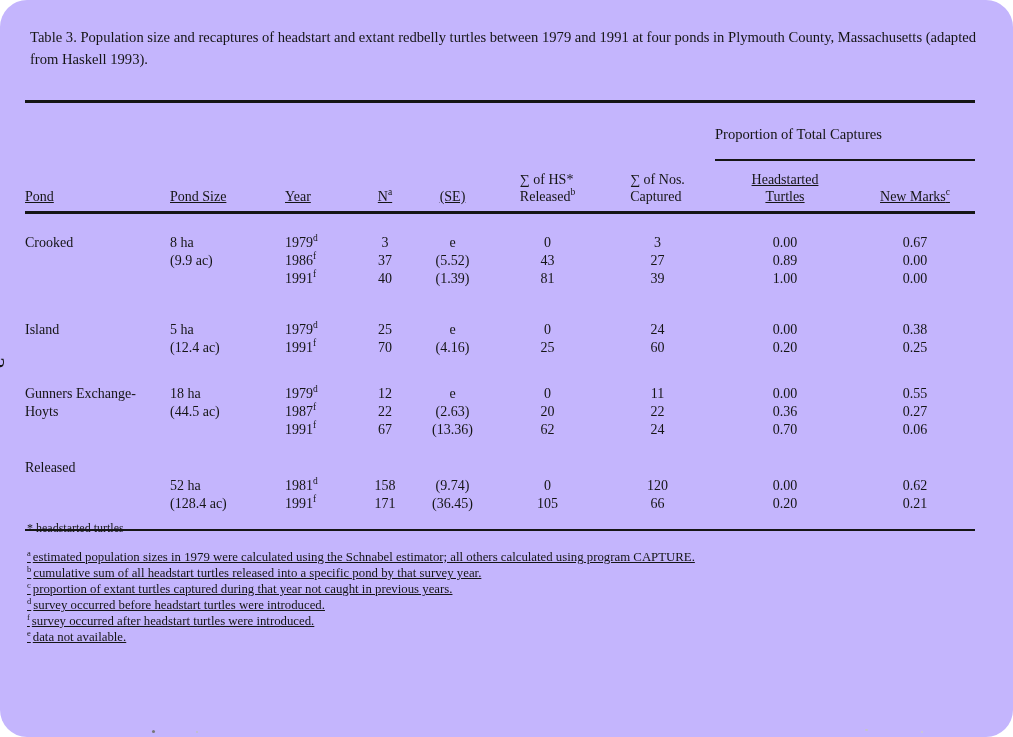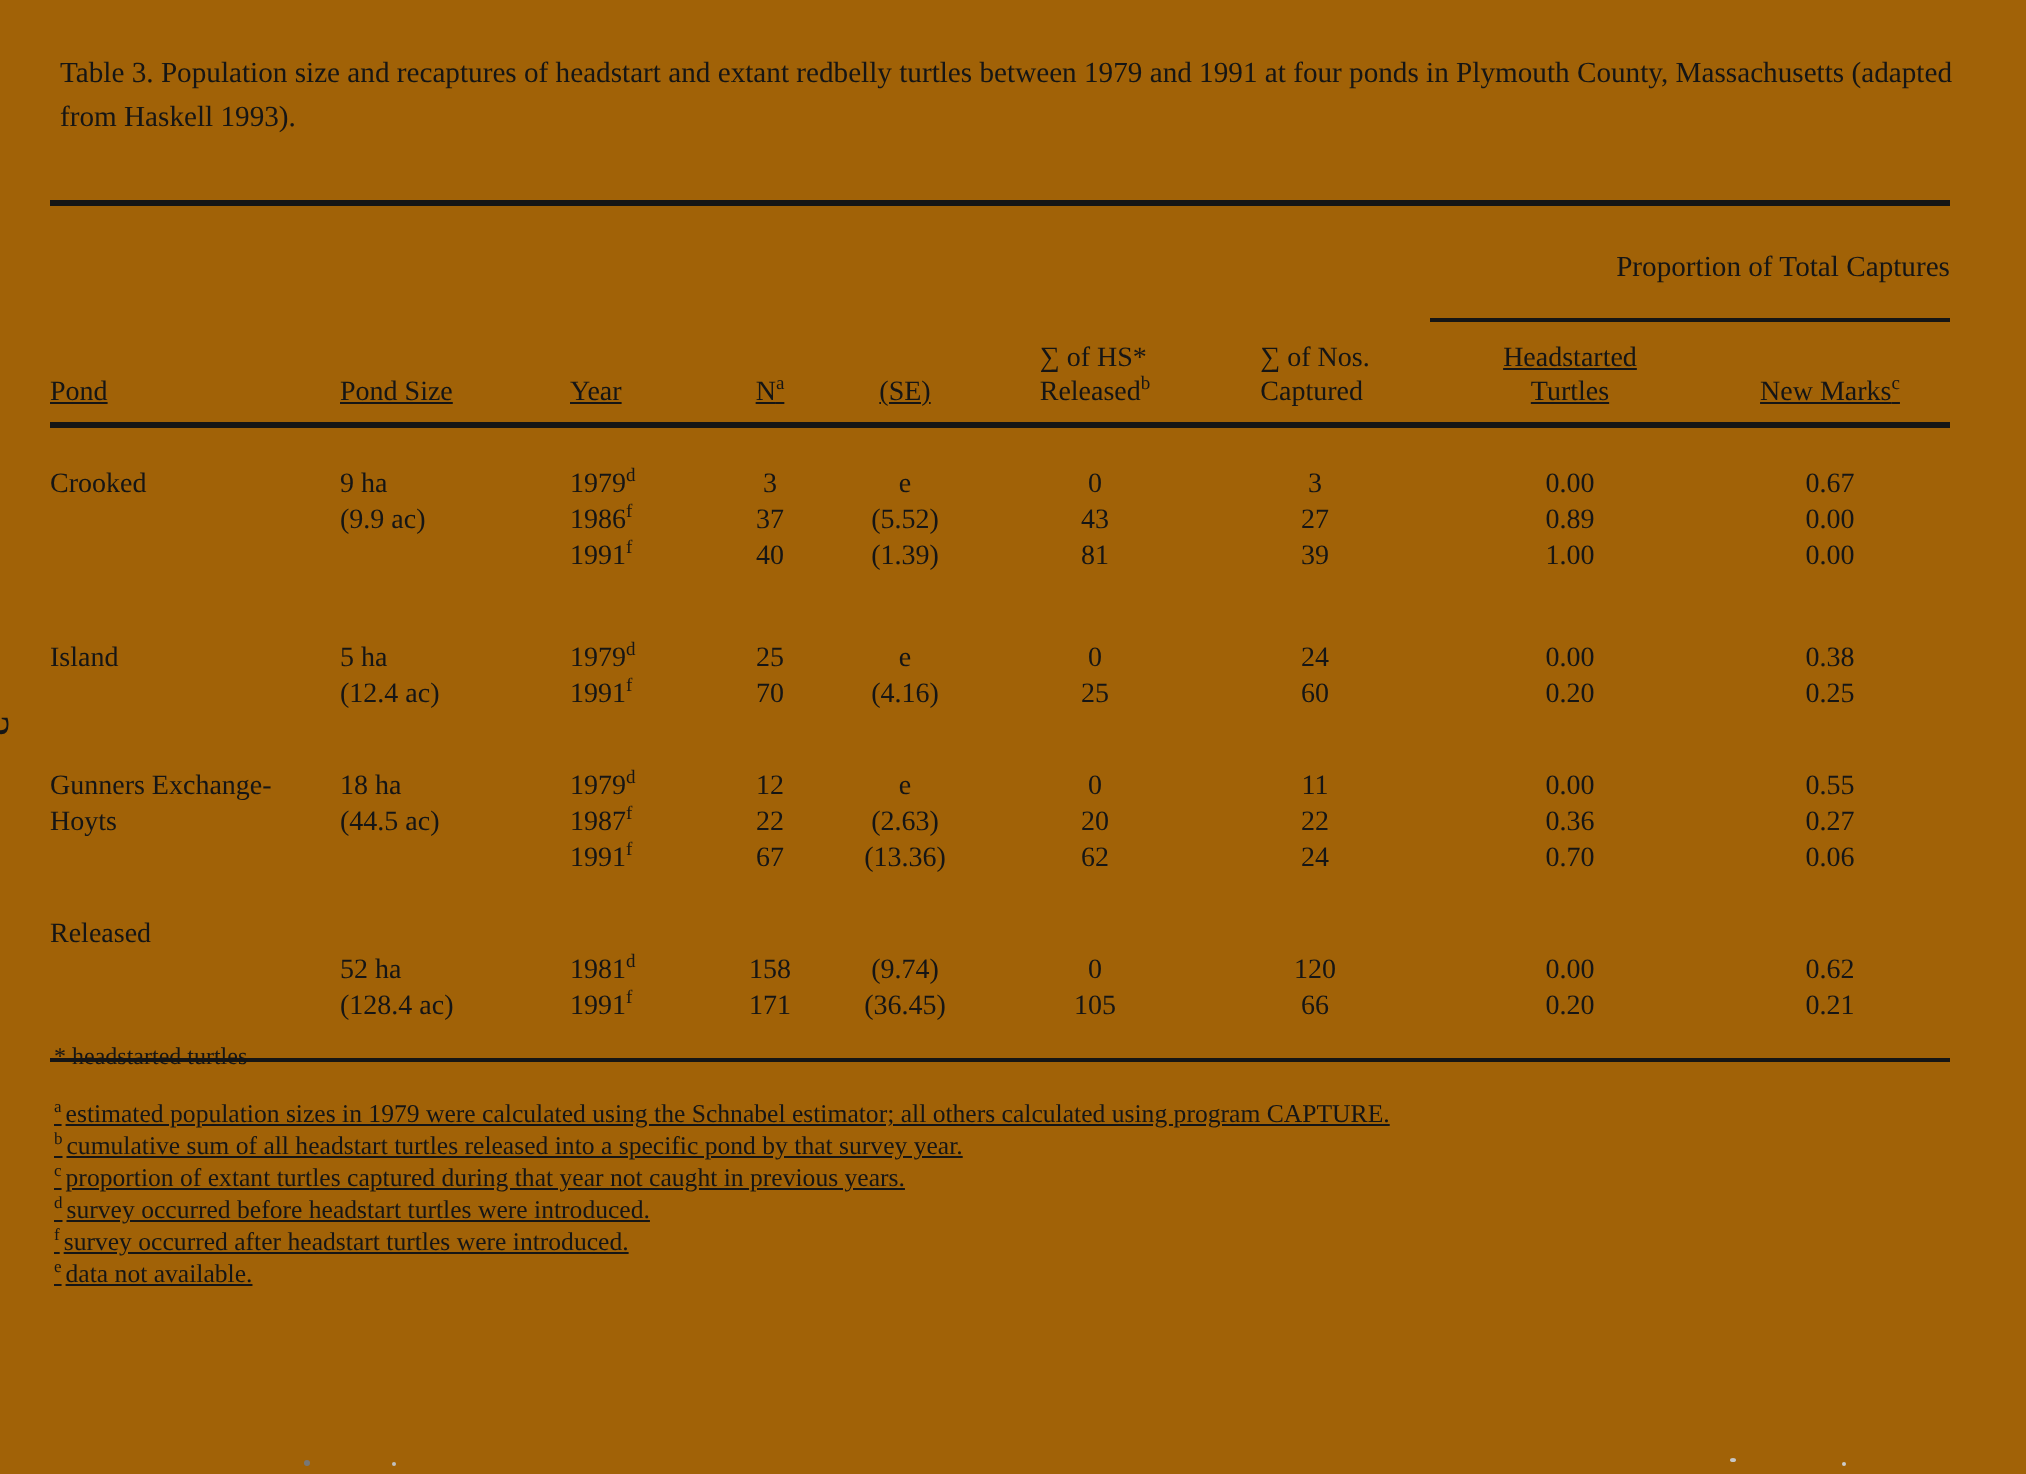--- a/index.html
+++ b/index.html
@@ -1,23 +1,24 @@
 <!DOCTYPE html>
 <html><head>
 <meta charset="utf-8">
 <style>
   html, body { margin: 0; padding: 0; background: #ffffff; }
   .page {
     position: relative;
     width: 1013px;
     height: 737px;
-    background: #a16207;
+    background: #c4b5fd;
     font-family: "Liberation Serif", "DejaVu Serif", serif;
     color: #151515;
     overflow: hidden;
+    border-radius: 27px;
   }
   .caption {
     position: absolute;
     left: 30px;
     top: 26px;
     width: 950px;
     font-size: 14.6px;
     line-height: 22px;
     margin: 0;
   }
@@ -36,21 +37,21 @@
     border-collapse: collapse;
     border-top: 3px solid #151515;
     border-bottom: 2px solid #151515;
     font-size: 14px;
     table-layout: fixed;
   }
   .t th, .t td { padding: 0; font-weight: normal; }
   tr.spanner-row th { height: 40px; vertical-align: bottom; }
   th.spanner {
     border-bottom: 2px solid #151515;
-    text-align: right;
+    text-align: left;
     font-size: 14.6px;
     padding-bottom: 16px;
   }
   tr.head-row { border-bottom: 3px solid #151515; }
   tr.head-row th { height: 44px; vertical-align: bottom; padding-bottom: 6px; line-height: 17px; text-decoration: underline; }
   .l { text-align: left; padding-left: 5px; }
   .c { text-align: center; }
   .nm { padding-left: 20px; }
   .hgrp { display: inline-block; text-align: left; }
   .pl10 { padding-left: 10px; }
@@ -121,21 +122,21 @@
         <th class="c nm"><span>New Marks</span><sup>c</sup></th>
       </tr>
     </thead>
     <tbody>
       <tr class="pad-top">
           <td colspan="9"></td>
         </tr>
 
       <tr class="r">
         <td class="l">Crooked</td>
-        <td class="l">9 ha</td>
+        <td class="l">8 ha</td>
         <td class="l"><span>1979</span><sup>d</sup></td>
         <td class="c">3</td>
         <td class="c">e</td>
         <td class="c">0</td>
         <td class="c">3</td>
         <td class="c">0.00</td>
         <td class="c nm">0.67</td>
       </tr>
       <tr class="r">
         <td class="l"></td>

